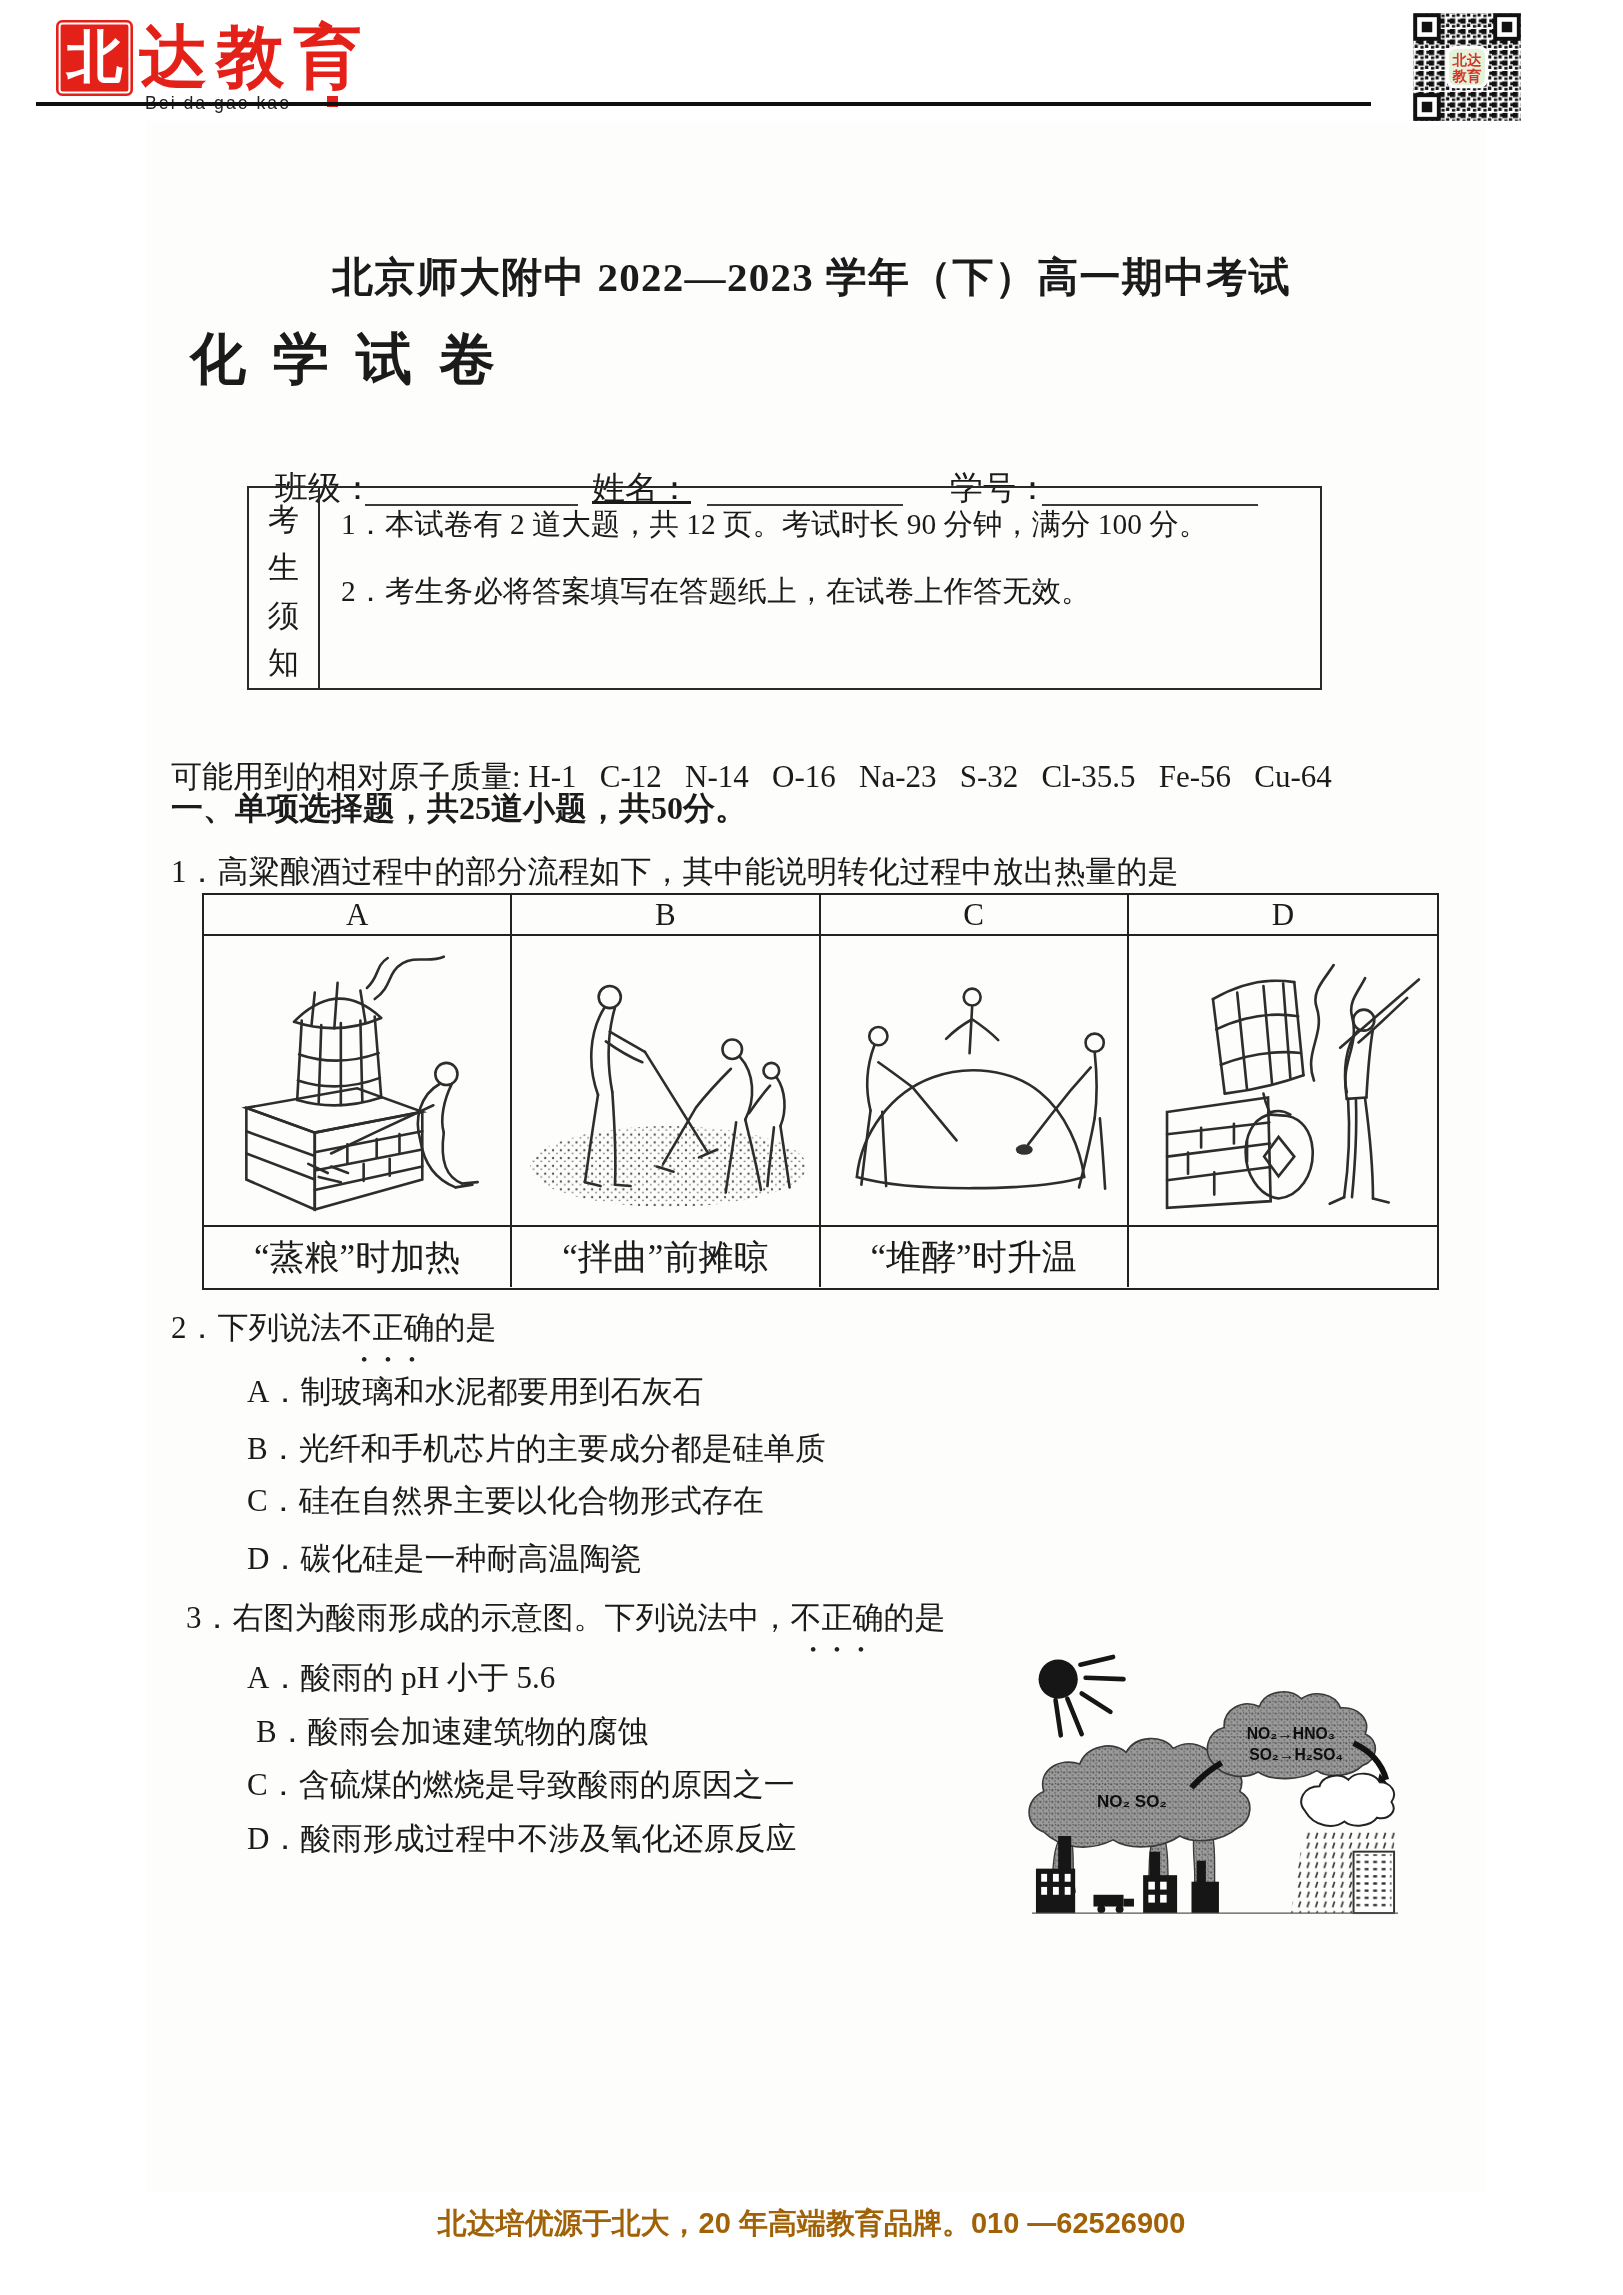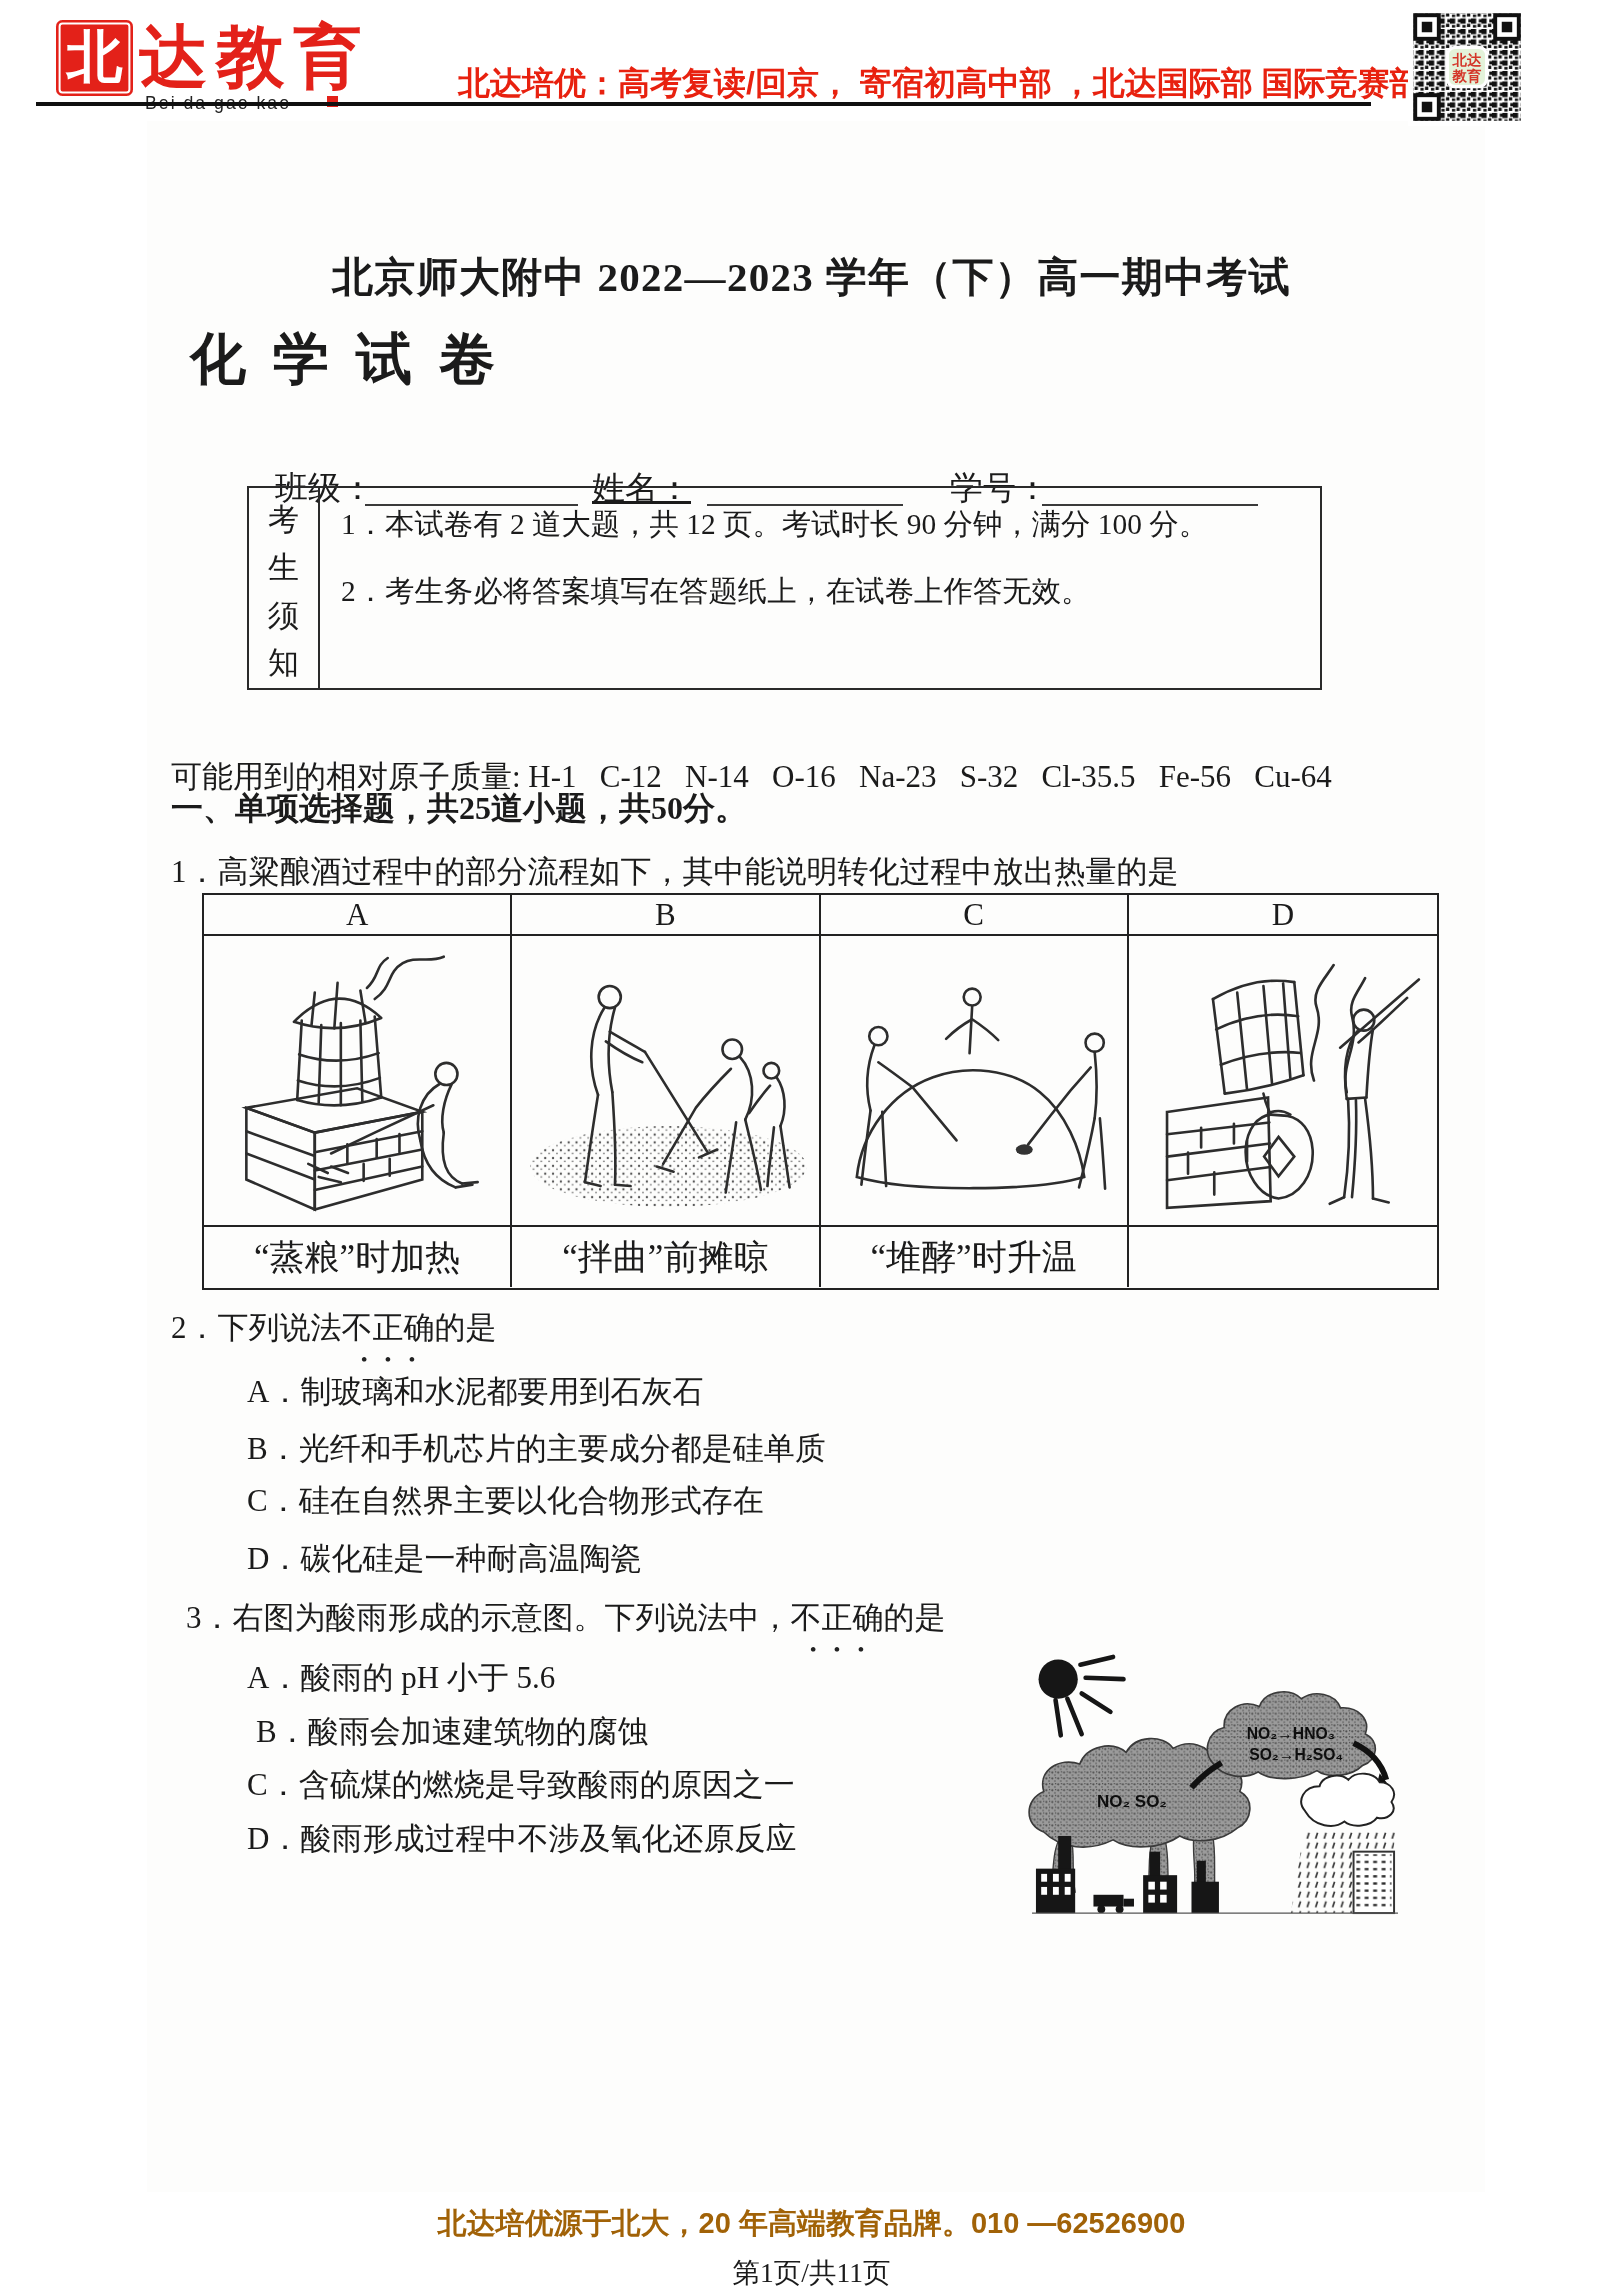--- a/index.html
+++ b/index.html
@@ -75,21 +75,20 @@
 
 <div class="page">
   <div class="abs scan-tint"></div>
 
   <div class="abs seal">
     <span>北</span>
   </div>
   <div class="abs brand">达教育</div>
   <div class="abs brand-sub">Bei da gao kao</div>
   <div class="abs brand-sq"></div>
-  <div class="abs slogan">北达培优：高考复读/回京， 寄宿初高中部 ，北达国际部 国际竞赛部</div>
   <div class="abs rule"></div>
 
   <svg class="abs qr" viewBox="0 0 180 180">
     <defs>
       <pattern id="qrp" width="16" height="16" patternUnits="userSpaceOnUse">
         <rect width="16" height="16" fill="#ffffff"></rect>
         <rect x="0" y="0" width="8" height="8" fill="#111"></rect>
         <rect x="10" y="8" width="5" height="5" fill="#111"></rect>
         <rect x="12" y="1" width="4" height="5" fill="#111"></rect>
         <rect x="3" y="10" width="5" height="4" fill="#111"></rect>
@@ -324,15 +323,14 @@
     <g>
       <rect x="146" y="396" width="46" height="18" fill="#161616"></rect>
       <rect x="192" y="402" width="16" height="12" fill="#161616"></rect>
       <circle cx="158" cy="418" r="6" fill="#161616"></circle>
       <circle cx="186" cy="418" r="6" fill="#161616"></circle>
     </g>
     <path d="M52,424 L612,424" stroke="#555" stroke-width="2"></path>
   </svg>
 
   <div class="abs f-slogan">北达培优源于北大，20 年高端教育品牌。010 —62526900</div>
-  <div class="abs f-page">第1页/共11页</div>
 </div>
 
 
 </body></html>

